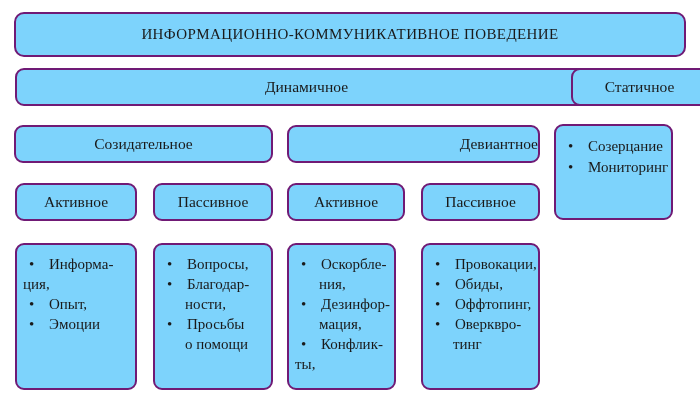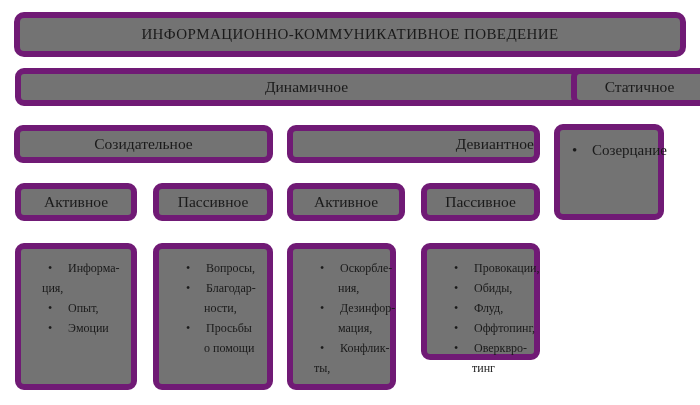--- a/index.html
+++ b/index.html
@@ -7,40 +7,40 @@
     position:relative;
     width:700px;height:405px;
     background:#ffffff;
     font-family:"Liberation Serif","DejaVu Serif",serif;
     color:#1a1a1a;
     overflow:hidden;
   }
   .box{
     position:absolute;
     box-sizing:border-box;
-    border:6px solid #701a75;
+    border:2px solid #701a75;
     border-radius:9px;
-    background:#737373;
+    background:#7dd3fc;
   }
   .label-box{
     display:flex;
     align-items:center;
     justify-content:center;
     text-align:center;
     font-size:15.5px;
     line-height:1.1;
   }
   .title-box{
     border-radius:10px;
     font-size:15px;
     letter-spacing:0.4px;
   }
   .list-box{
-    padding:9px 2px 2px 24px;
-    font-size:12px;
+    padding:9px 2px 2px 9px;
+    font-size:15px;
     line-height:20px;
   }
   .static-list-box{
     padding:10px 2px 2px 9px;
     font-size:15px;
     line-height:21px;
   }
   .ln{white-space:nowrap;}
   .ln-b{padding-left:1px;}
   .ln-h{padding-left:21px;}
@@ -52,31 +52,31 @@
     padding-left:2px;
   }
   
   #root-box        {left:14px; top:12px;  width:672px; height:45px;}
   
   #dynamic-box     {left:15px; top:68px;  width:583px; height:38px;}
   #static-box      {left:571px;top:68px;  width:137px; height:38px;}
   
   #constructive-box{left:14px; top:125px; width:259px; height:38px;}
   #deviant-box     {left:287px;top:125px; width:253px; height:38px;justify-content:flex-end;}
-  #static-list-box {left:554px;top:124px; width:110px; height:96px;}
+  #static-list-box {left:554px;top:124px; width:119px; height:96px;}
   
   #constructive-active-box {left:15px; top:183px; width:122px; height:38px;}
   #constructive-passive-box{left:153px;top:183px; width:120px; height:38px;}
   #deviant-active-box      {left:287px;top:183px; width:118px; height:38px;}
   #deviant-passive-box     {left:421px;top:183px; width:119px; height:38px;}
   
   #constructive-active-list {left:15px; top:243px; width:122px; height:147px;}
   #constructive-passive-list{left:153px;top:243px; width:120px; height:147px;}
   #deviant-active-list      {left:287px;top:243px; width:109px; height:147px;}
-  #deviant-passive-list     {left:421px;top:243px; width:119px; height:117px;}
+  #deviant-passive-list     {left:421px;top:243px; width:119px; height:147px;}
 </style>
 </head>
 <body>
 
 <div id="canvas">
 
   <div id="root-box" class="box label-box title-box">
     <span>ИНФОРМАЦИОННО-КОММУНИКАТИВНОЕ ПОВЕДЕНИЕ</span>
   </div>
 
@@ -88,20 +88,21 @@
   </div>
 
   <div id="constructive-box" class="box label-box">
     <span>Созидательное</span>
   </div>
   <div id="deviant-box" class="box label-box">
     <span>Девиантное</span>
   </div>
   <div id="static-list-box" class="box static-list-box">
       <div class="ln ln-b"><span class="blt">•</span><span>Созерцание</span></div>
+      <div class="ln ln-b"><span class="blt">•</span><span>Мониторинг</span></div>
     </div>
 
   <div id="constructive-active-box" class="box label-box">
     <span>Активное</span>
   </div>
   <div id="constructive-passive-box" class="box label-box">
     <span>Пассивное</span>
   </div>
   <div id="deviant-active-box" class="box label-box">
     <span>Активное</span>
@@ -127,19 +128,18 @@
       <div class="ln ln-b"><span class="blt">•</span><span>Оскорбле-</span></div>
       <div class="ln ln-h"><span>ния,</span></div>
       <div class="ln ln-b"><span class="blt">•</span><span>Дезинфор-</span></div>
       <div class="ln ln-h"><span>мация,</span></div>
       <div class="ln ln-b"><span class="blt">•</span><span>Конфлик-</span></div>
       <div class="ln ln-f"><span>ты,</span></div>
     </div>
   <div id="deviant-passive-list" class="box list-box">
       <div class="ln ln-b"><span class="blt">•</span><span>Провокации,</span></div>
       <div class="ln ln-b"><span class="blt">•</span><span>Обиды,</span></div>
-      <div class="ln ln-b"><span class="blt">•</span><span>Флуд,</span></div>
       <div class="ln ln-b"><span class="blt">•</span><span>Оффтопинг,</span></div>
       <div class="ln ln-b"><span class="blt">•</span><span>Оверквро-</span></div>
       <div class="ln ln-h"><span>тинг</span></div>
     </div>
 
 </div>
 
 </body></html>

